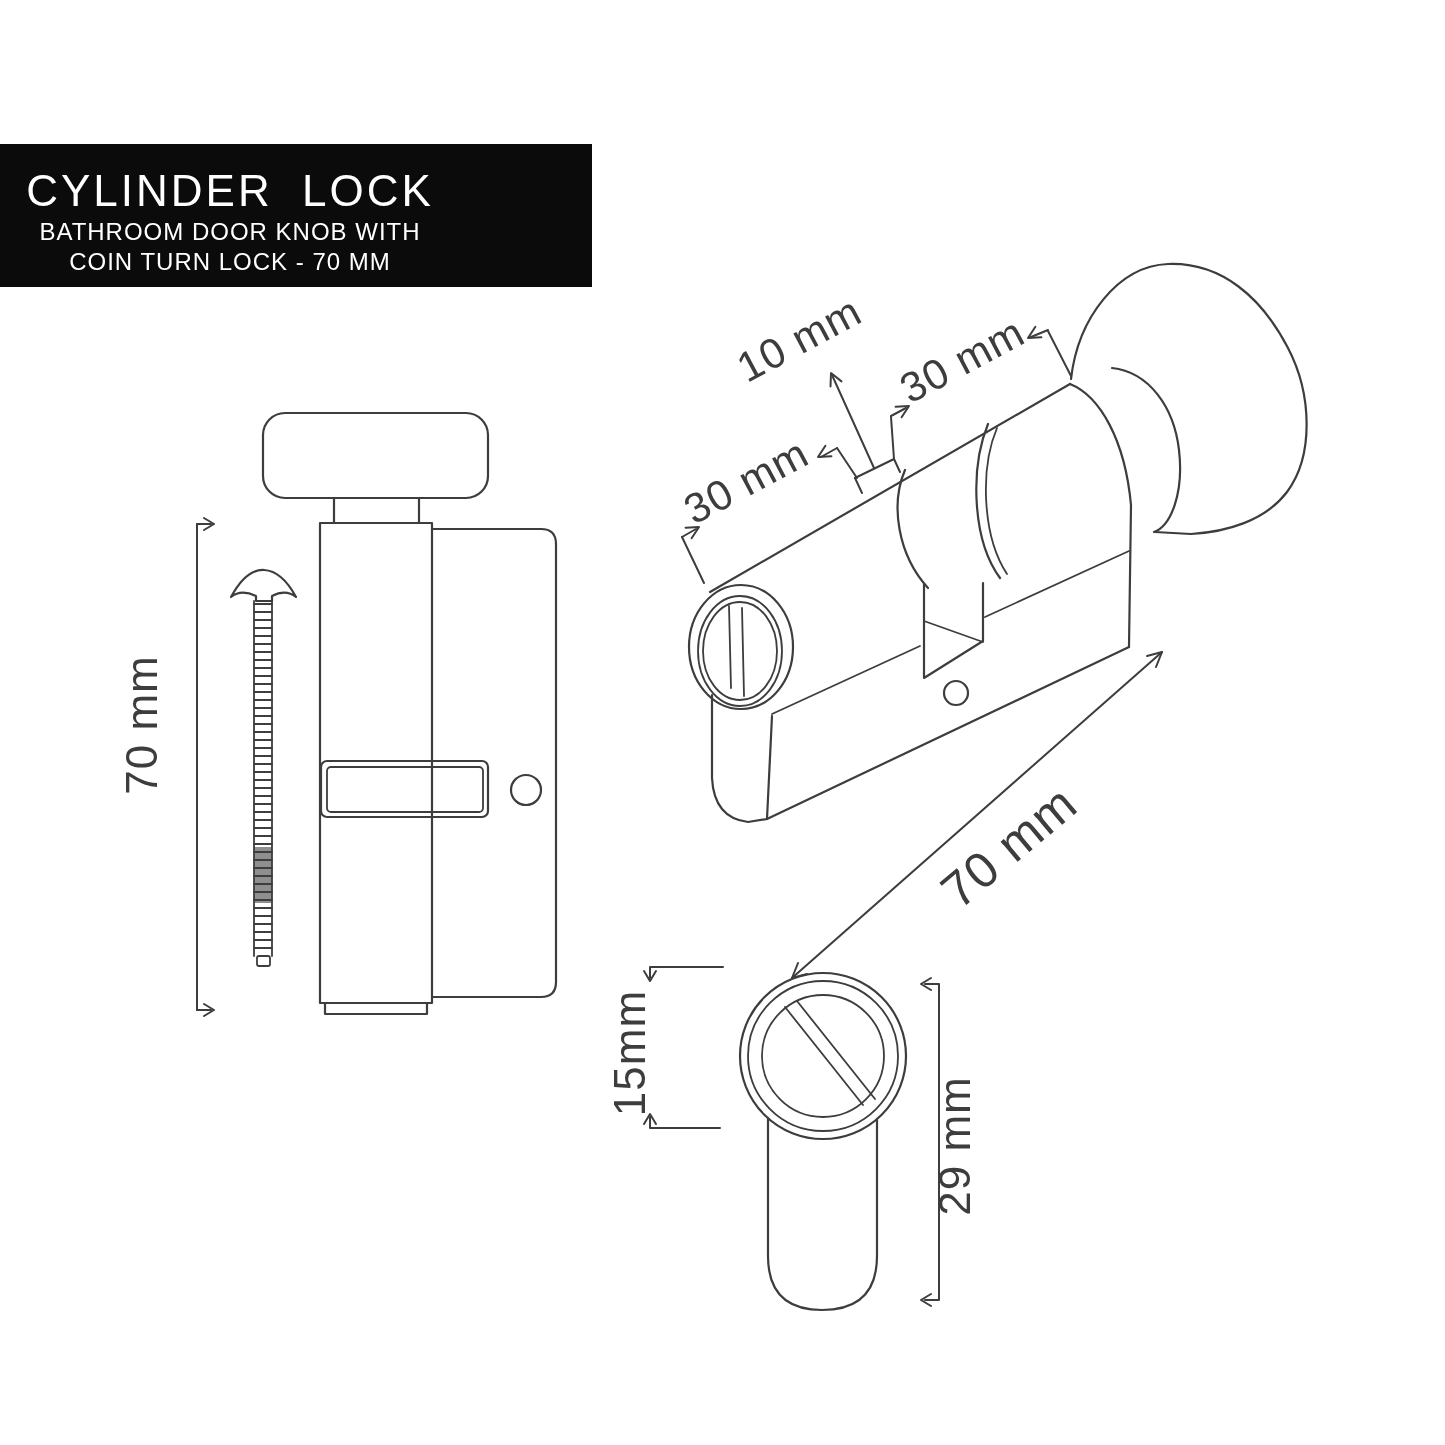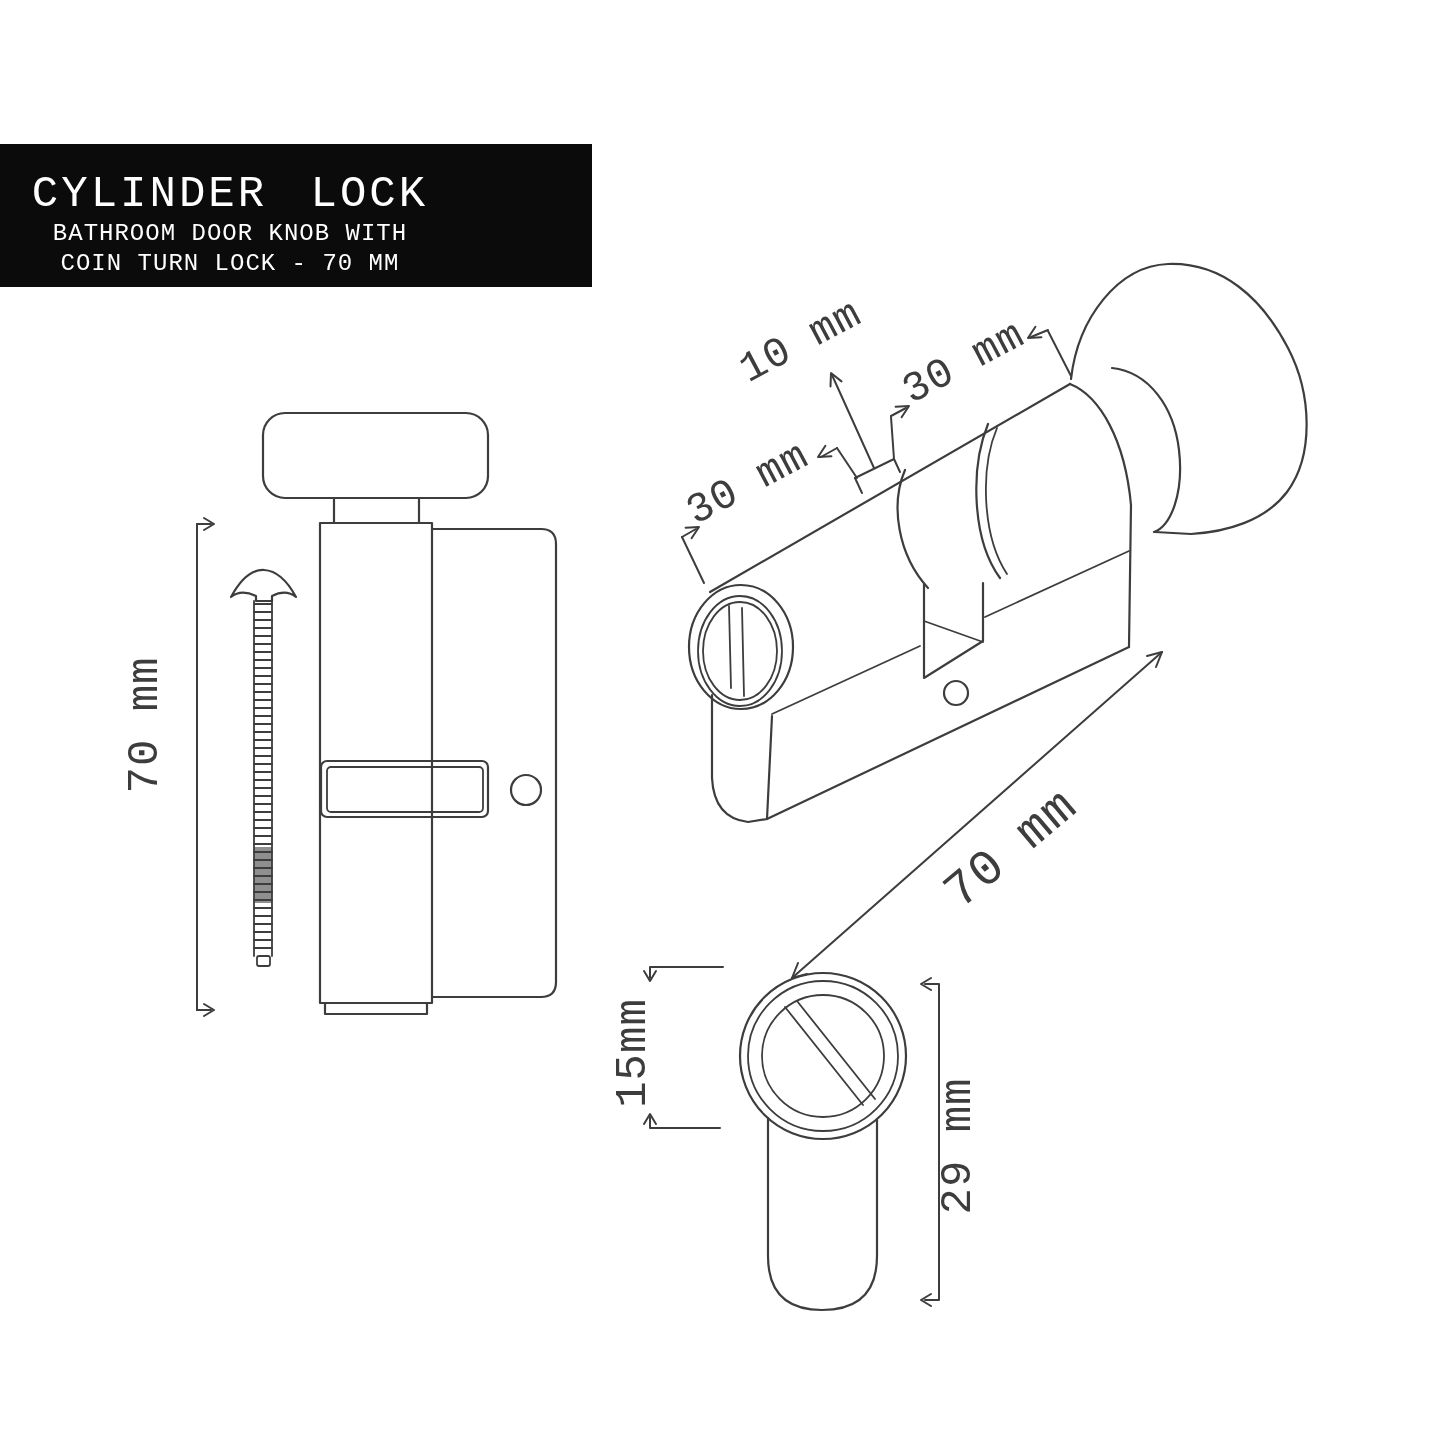--- a/index.html
+++ b/index.html
@@ -1,17 +1,17 @@
 <!DOCTYPE html>
 <html><head>
 <meta charset="utf-8">
 <style>
   html,body{margin:0;padding:0;background:#ffffff;}
   .canvas{position:relative;width:1445px;height:1445px;background:#ffffff;overflow:hidden;
-          font-family:Liberation Mono, monospace;}
+          font-family:Liberation Sans, sans-serif;}
   svg{position:absolute;left:0;top:0;}
   .ln{fill:none;stroke:#3d3d3d;stroke-width:2.2;stroke-linecap:round;stroke-linejoin:round;}
   .ln-thin{fill:none;stroke:#3d3d3d;stroke-width:1.8;stroke-linecap:round;stroke-linejoin:round;}
   .dim{fill:none;stroke:#3d3d3d;stroke-width:2;stroke-linecap:round;stroke-linejoin:round;}
   .dim-label{fill:#3d3d3d;font-size:44px;letter-spacing:1px;}
   .dim-label-iso{fill:#3d3d3d;font-size:42px;letter-spacing:1px;}
   .banner-rect{fill:#0b0b0b;}
   .banner-title{fill:#ffffff;font-size:44px;letter-spacing:3px;word-spacing:14px;}
   .banner-sub{fill:#ffffff;font-size:24px;letter-spacing:1px;}
   .thread-band{fill:#8f8f8f;stroke:none;}

